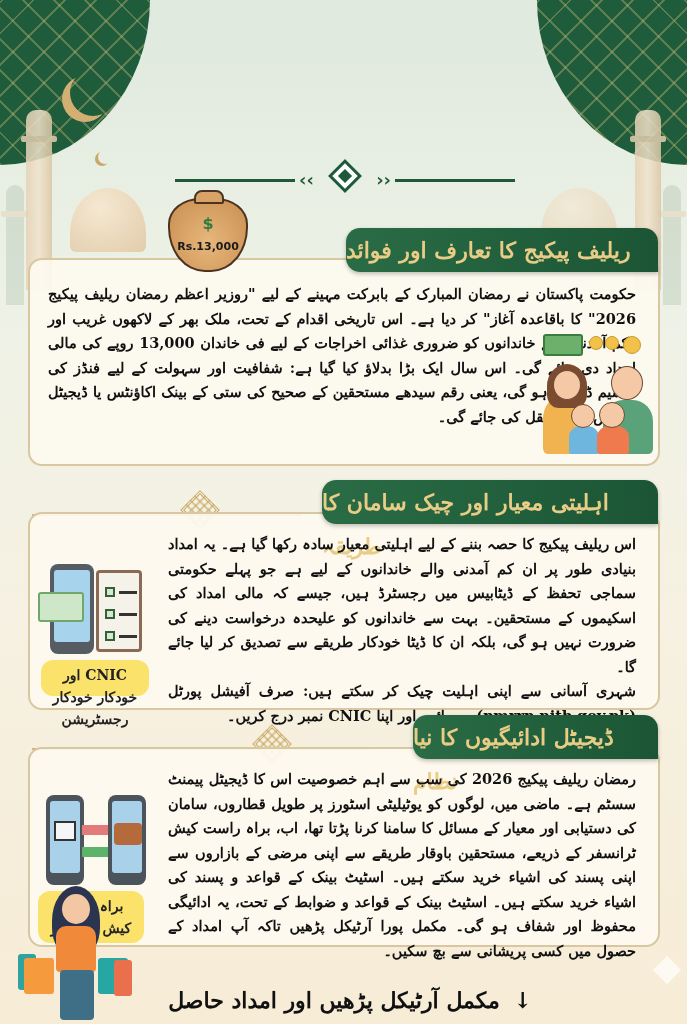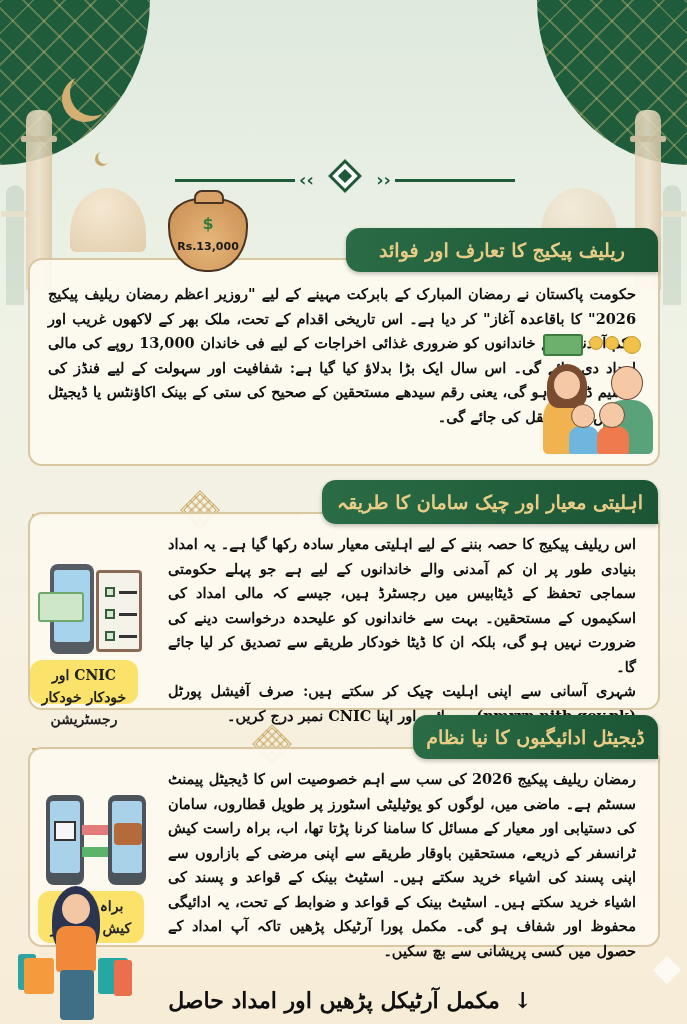--- a/index.html
+++ b/index.html
@@ -76,21 +76,21 @@
   .card {
     position: absolute; left: 28px; width: 632px;
     background: rgba(253,250,240,.92);
     border: 2px solid #d8c7a0; border-radius: 14px;
   }
   .card-header {
     position: absolute; right: 0; height: 44px;
     background: linear-gradient(90deg, #2a6c45, #1b5535);
     border-radius: 14px 14px 0 14px;
     color: #e9cc86; font-family: "DejaVu Serif", serif; font-weight: bold;
-    font-size: 19px; line-height: 44px; text-align: center; direction: rtl;
+    font-size: 22px; line-height: 44px; text-align: left; direction: rtl;
     box-shadow: 0 2px 4px rgba(0,0,0,.25);
   }
   .card-body {
     direction: rtl; text-align: justify;
     font-family: "DejaVu Serif", serif; font-size: 14.5px; line-height: 24.5px;
     font-weight: bold; color: #111;
   }
   .card-body p { margin: 0; }
 
   .knot {
@@ -143,21 +143,21 @@
   .phone-icon .idcard { position: absolute; left: 0; top: 28px; width: 46px; height: 30px; background: #cfe7c9; border: 2px solid #6fa86a; border-radius: 3px; z-index: 2; }
   .phone-icon .clip { position: absolute; left: 58px; top: 6px; width: 46px; height: 82px; background: #f5f2ea; border: 3px solid #8a6a54; border-radius: 4px; }
   .phone-icon .clip i { position: absolute; left: 6px; width: 10px; height: 10px; border: 2px solid #355f3a; background: #d5e9d0; }
   .phone-icon .clip b { position: absolute; left: 20px; width: 18px; height: 3px; background: #333; }
 
   .badge {
     position: absolute; background: #fbe36b; border-radius: 12px;
     text-align: center; direction: rtl; font-family: "DejaVu Serif", serif; font-weight: bold;
     font-size: 14px; line-height: 22px; color: #222; padding: 4px 6px;
   }
-  .card2 .badge { left: 0; top: 146px; width: 108px; height: 44px; }
+  .card2 .badge { left: 11px; top: 146px; width: 108px; height: 36px; }
 
   
   .card3 { top: 747px; height: 200px; }
   .card3 .card-header { top: -34px; width: 245px; }
   .card3 .card-body { position: absolute; top: 18px; right: 22px; left: 18px; }
 
   .transfer-icon { position: absolute; left: 12px; top: 46px; width: 110px; height: 92px; }
   .transfer-icon .ph { position: absolute; top: 0; width: 38px; height: 90px; background: #4b535b; border-radius: 8px; }
   .transfer-icon .ph::after { content: ""; position: absolute; inset: 6px 4px 12px 4px; background: #a9d2ea; border-radius: 3px; }
   .transfer-icon .ph.a { left: 4px; }

